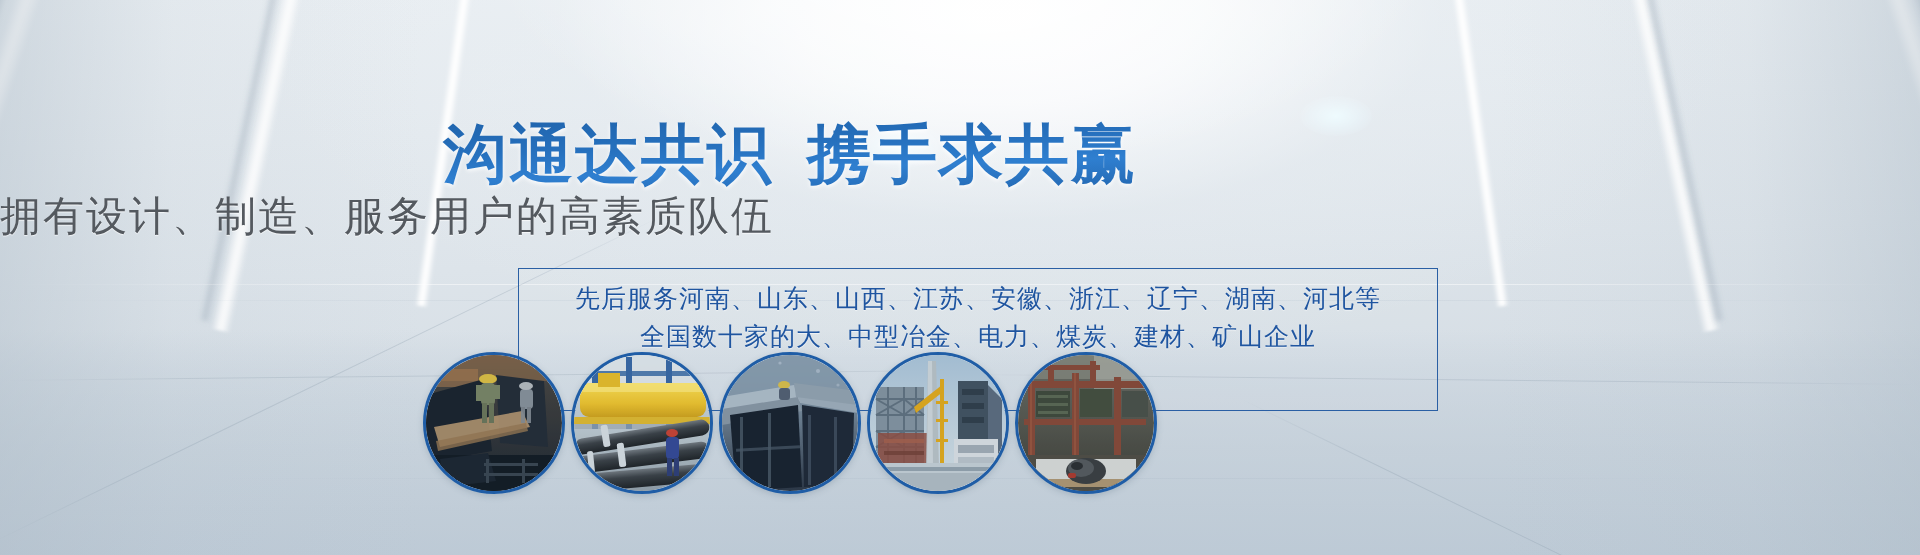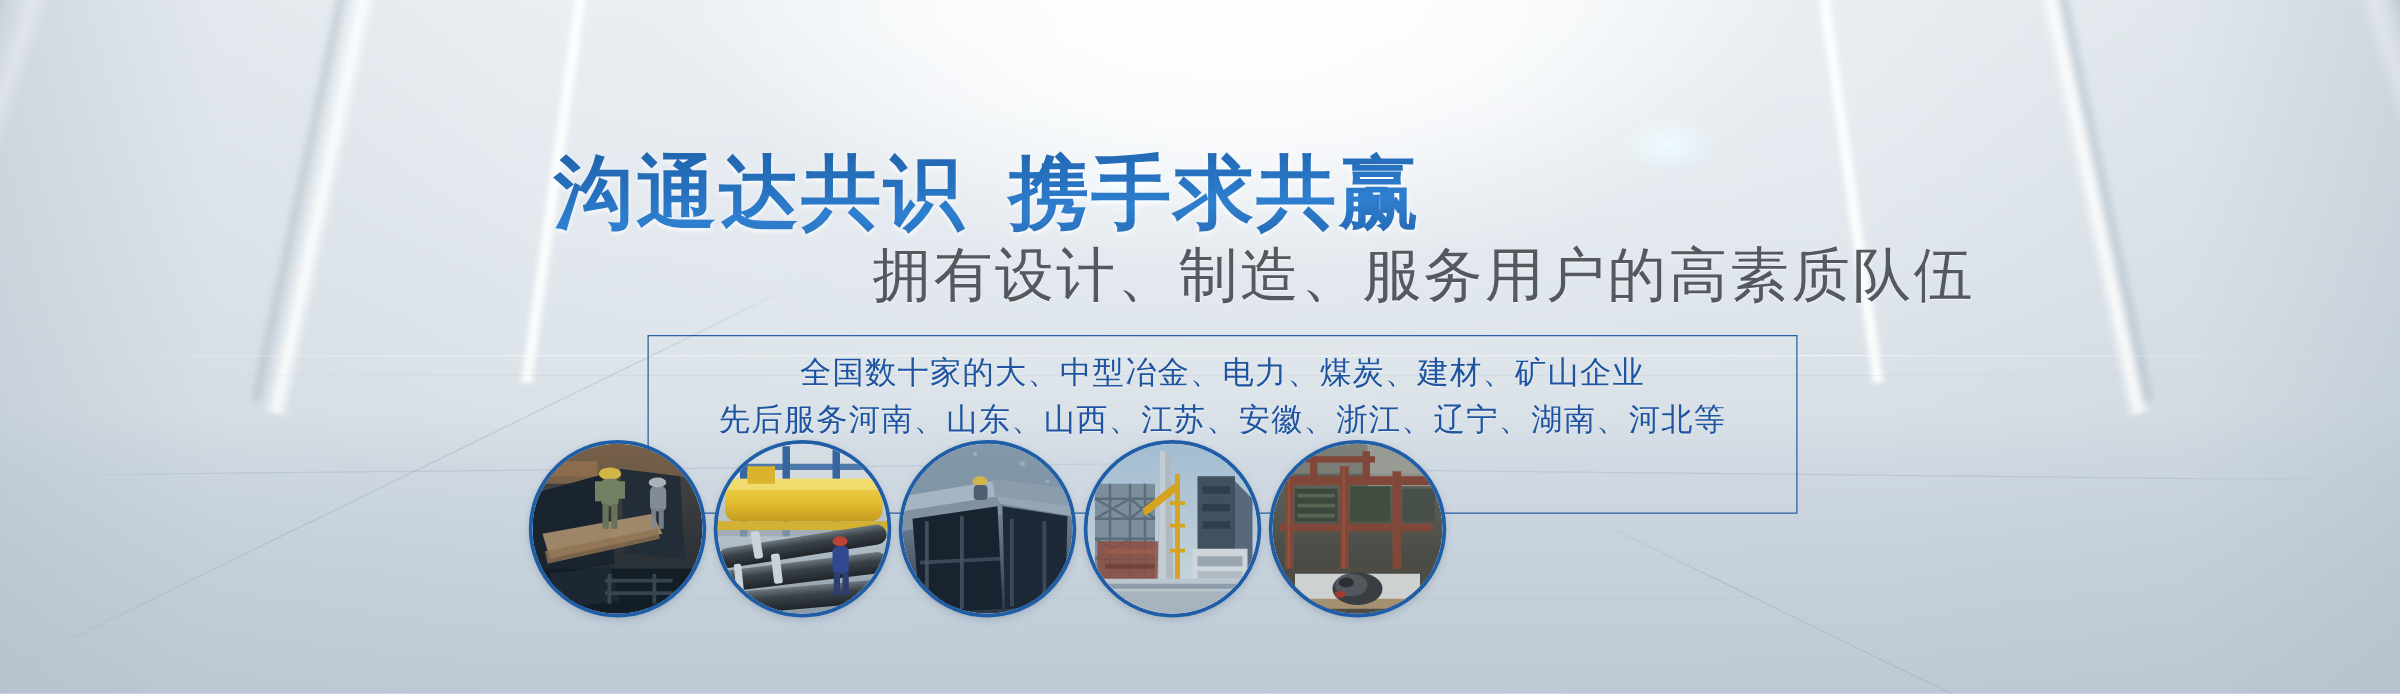--- a/index.html
+++ b/index.html
@@ -186,22 +186,22 @@
       rgba(48,170,232,0.40) 48%,
       rgba(40,140,210,0) 78%);
   }
 
   
   .subtitle {
     position: absolute;
     top: 192px;
     left: 0;
     width: 1580px;
-    text-align: right;
-    font-size: 47px;
+    text-align: left;
+    font-size: 41px;
     line-height: 1.18;
     font-weight: 400;
     letter-spacing: 2px;
     color: #54595f;
     white-space: nowrap;
     text-shadow: 0 1px 1px rgba(255,255,255,0.7);
   }
 
   
   .info-box {
@@ -301,22 +301,22 @@
     <div class="glint g2"></div>
 
     <h1 class="headline">
       <span class="seg-a">沟通达共识</span><span class="gap"></span><span class="seg-a">携手求共赢</span>
     </h1>
 
     <div class="subtitle">拥有设计、制造、服务用户的高素质队伍</div>
 
     <div class="info-box">
       <div class="info-lines">
+        <div class="info-line">先后服务河南、山东、山西、江苏、安徽、浙江、辽宁、湖南、河北等</div>
         <div class="info-line">全国数十家的大、中型冶金、电力、煤炭、建材、矿山企业</div>
-        <div class="info-line">先后服务河南、山东、山西、江苏、安徽、浙江、辽宁、湖南、河北等</div>
       </div>
     </div>
 
     <div class="circle-row">
 
       <div class="photo-circle">
         <div class="photo-inner">
           <svg viewBox="0 0 136 136" preserveAspectRatio="xMidYMid slice">
             <defs>
               <linearGradient id="p1bg" x1="0" y1="0" x2="0" y2="1">

